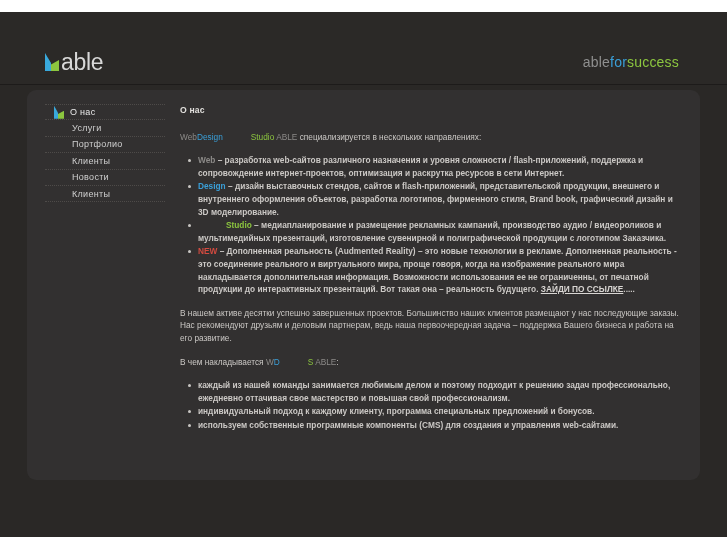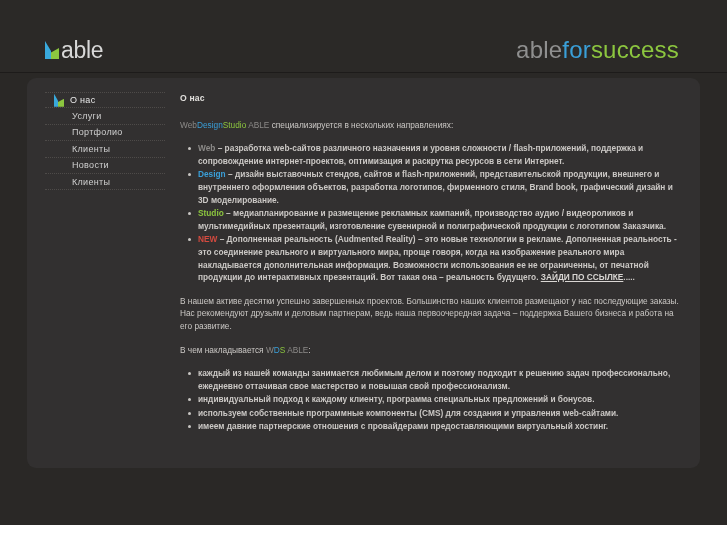--- a/index.html
+++ b/index.html
@@ -15,21 +15,21 @@
     position: relative;
     width: 727px;
     height: 545px;
     background: #ffffff;
     overflow: hidden;
   }
 
   
   .site {
     position: absolute;
-    left: 0; top: 0;
+    left: 0; top: 12px;
     width: 727px;
     height: 525px;
     background: #2a2826;
     overflow: hidden;
   }
 
   
   .header {
     position: absolute;
     left: 0; top: 0;
@@ -76,21 +76,21 @@
     letter-spacing: -0.3px;
     line-height: 1;
     font-weight: 400;
   }
 
   .slogan {
     position: absolute;
     right: 48px;
     top: 50px;
     transform: translateY(-50%);
-    font-size: 24px;
+    font-size: 14px;
     letter-spacing: 0.2px;
     line-height: 1;
   }
   .slogan .s-able { color: #8f8f8f; }
   .slogan .s-for  { color: #3a9fd8; }
   .slogan .s-succ { color: #8cc63f; }
 
   
   .panel {
     position: absolute;
@@ -192,21 +192,21 @@
     left: 8px;
     top: 5px;
     width: 3px;
     height: 3px;
     border-radius: 50%;
     background: #c9c6c3;
   }
 
   .c-gray  { color: #8c8a88; }
   .c-blue  { color: #3a9fd8; }
-  .c-green { color: #8cc63f; }
+  .c-green { color: #8cc63f; padding-left: 28px; }
   .c-red   { color: #d34a3f; }
 
   .lnk {
     color: #d9d6d3;
     text-decoration: underline;
     cursor: pointer;
   }
 </style>
 </head>
 <body>
@@ -271,20 +271,19 @@
           </ul>
 
         <p>В нашем активе десятки успешно завершенных проектов. Большинство наших клиентов размещают у нас последующие заказы. Нас рекомендуют друзьям и деловым партнерам, ведь наша первоочередная задача – поддержка Вашего бизнеса и работа на его развитие.</p>
 
         <p><span>В чем накладывается </span><span class="c-gray">W</span><span class="c-blue">D</span><span class="c-green">S</span><span class="c-gray"> ABLE</span><span>:</span></p>
 
         <ul id="advantages-list">
             <li>каждый из нашей команды занимается любимым делом и поэтому подходит к решению задач профессионально, ежедневно оттачивая свое мастерство и повышая свой профессионализм.</li>
             <li>индивидуальный подход к каждому клиенту, программа специальных предложений и бонусов.</li>
             <li>используем собственные программные компоненты (CMS) для создания и управления web-сайтами.</li>
-            <li>имеем давние партнерские отношения с провайдерами предоставляющими виртуальный хостинг.</li>
           </ul>
 
       </div>
 
     </div>
   </div>
 </div>
 
 </body></html>

